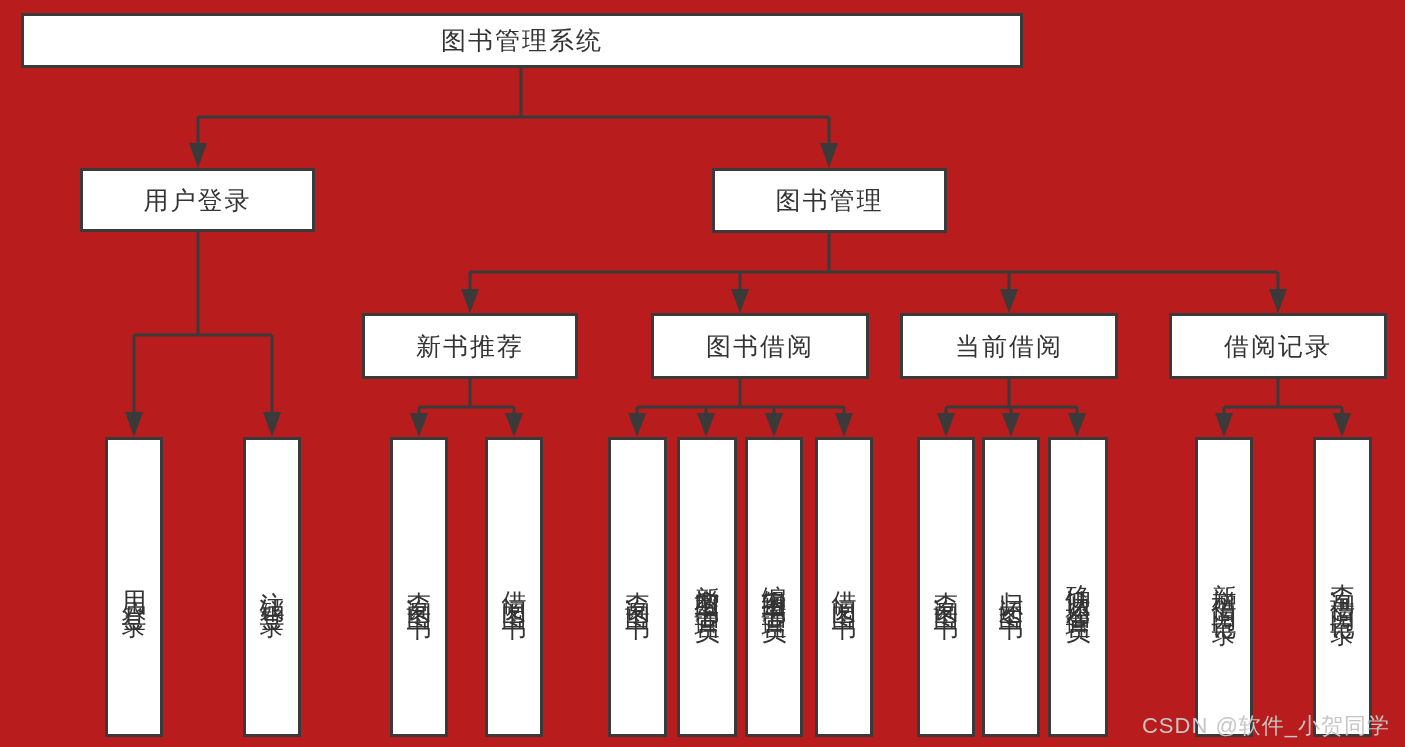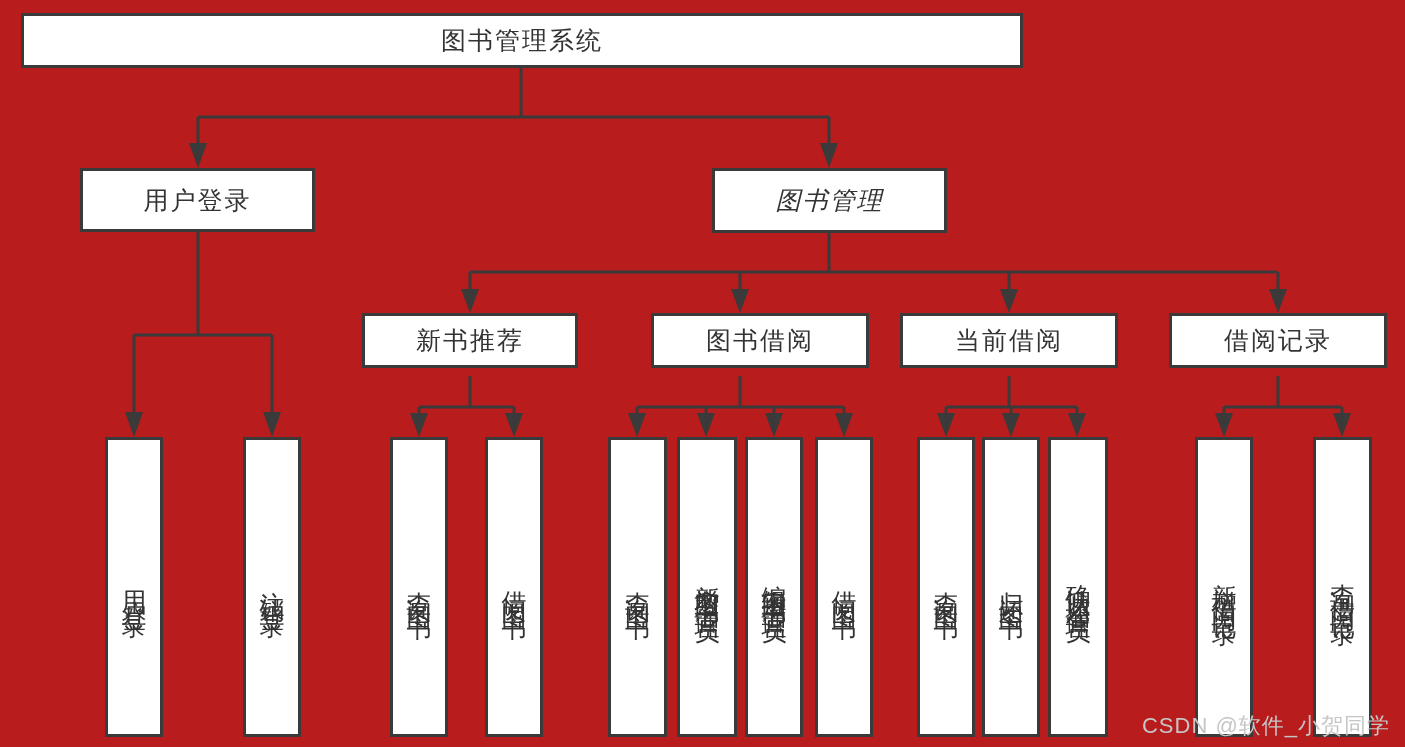--- a/index.html
+++ b/index.html
@@ -45,23 +45,23 @@
     color: #333333;
     white-space: nowrap;
   }
   .vlabel.long {
     letter-spacing: 5px;
   }
   
   .n-root    { left: 21px;   top: 13px;  width: 1002px; height: 55px; }
   
   .n-login   { left: 80px;   top: 168px; width: 235px;  height: 64px; }
-  .n-mgmt    { left: 712px;  top: 168px; width: 235px;  height: 65px; font-style: italic; }
-  
-  .lv3       { top: 313px;  height: 55px; width: 216px; text-align: center; }
+  .n-mgmt    { left: 712px;  top: 168px; width: 235px;  height: 65px; }
+  
+  .lv3       { top: 313px;  height: 66px; width: 216px; text-align: center; }
   .n-newbook { left: 362px; }
   .n-borrow  { left: 631px;  width: 218px; margin-left: 20px; }
   .n-current { left: 900px;  width: 218px; }
   .n-records { left: 1169px; width: 218px; }
   
   .leaf      { top: 437px; height: 300px; width: 58px; }
   .f1  { left: 105px; }
   .f2  { left: 243px; }
   .f3  { left: 390px; }
   .f4  { left: 485px; }

